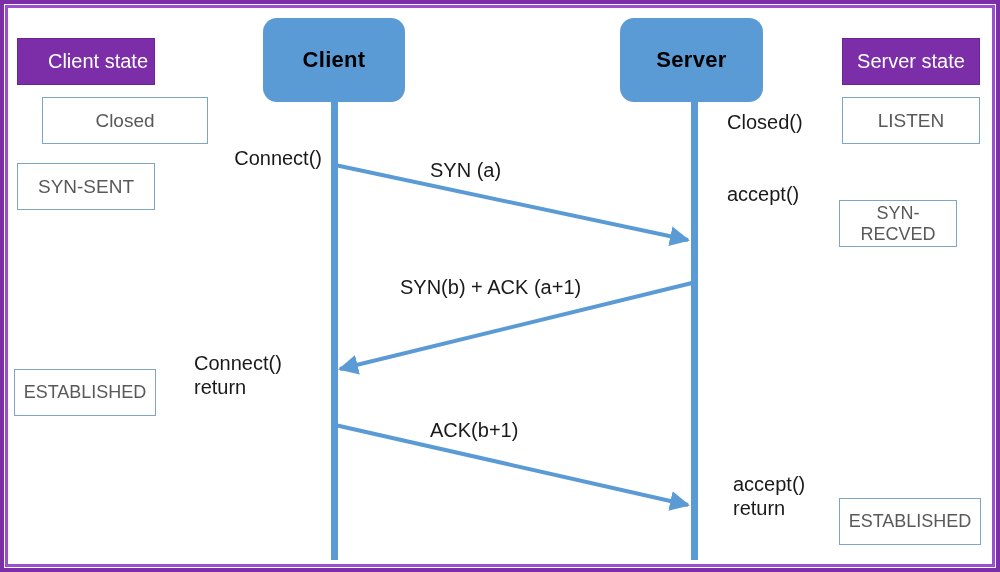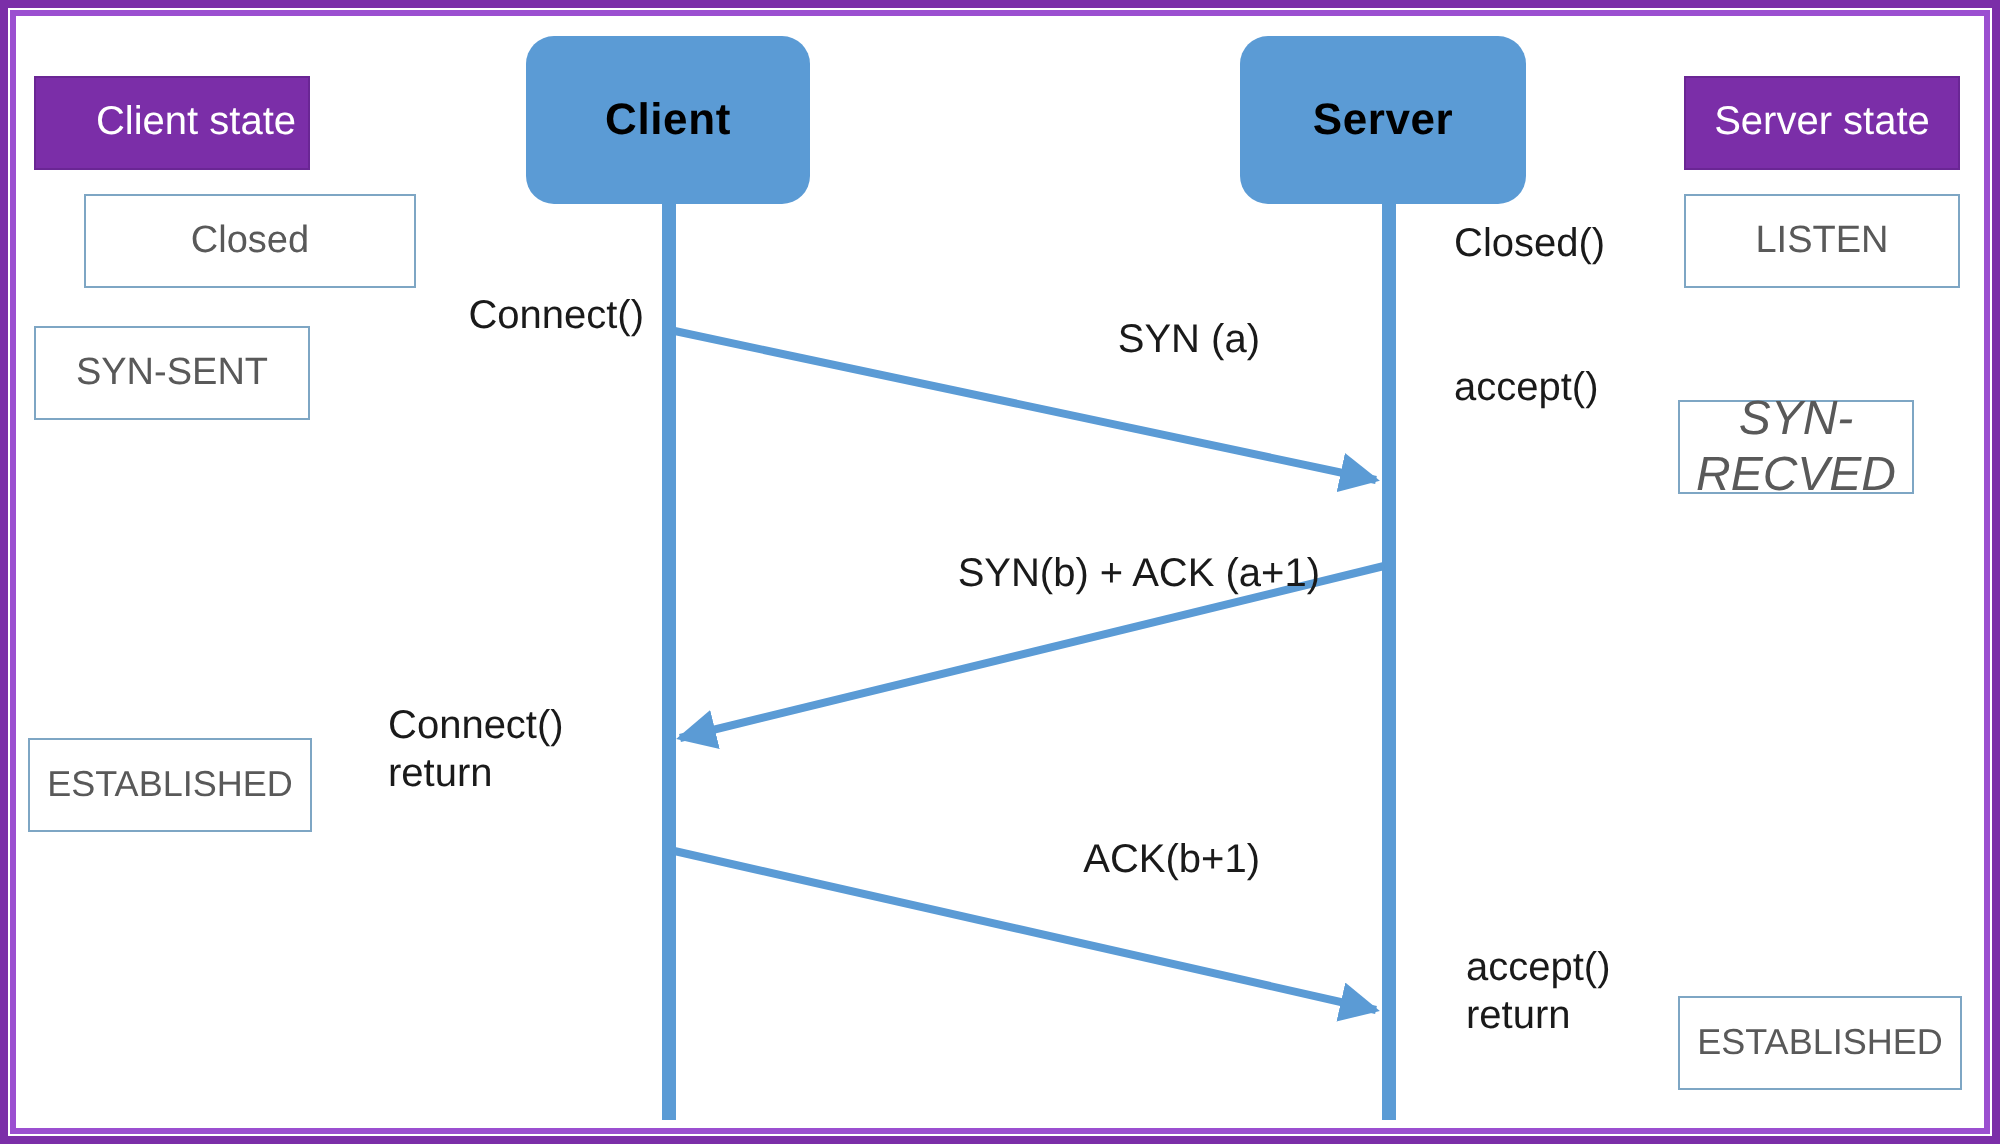--- a/index.html
+++ b/index.html
@@ -88,21 +88,21 @@
   }
 
   
   .label {
     position: absolute;
     color: #1a1a1a;
     font-size: 20px;
     line-height: 1.22;
     white-space: pre-line;
   }
-  .label.center { text-align: right; }
+  .label.center { text-align: left; }
   .label.right  { text-align: right; }
 
   
   .arrow-layer {
     position: absolute;
     left: 0; top: 0;
     width: 1000px;
     height: 572px;
     pointer-events: none;
   }
@@ -121,21 +121,21 @@
   <div class="state-box" style="left:17px; top:97px; width:166px; height:47px;margin-left:25px;">Closed</div>
 
   <div class="state-box" style="left:17px; top:163px; width:138px; height:47px;">SYN-SENT</div>
 
   <div class="state-box" style="left:14px; top:369px; width:142px; height:47px; font-size:18px;">ESTABLISHED</div>
 
   <div class="state-box header" style="left:842px; top:38px; width:138px; height:47px;">Server state</div>
 
   <div class="state-box" style="left:842px; top:97px; width:138px; height:47px;">LISTEN</div>
 
-  <div class="state-box" style="left:839px; top:200px; width:118px; height:47px; font-size:24px;font-style:italic;">SYN-RECVED</div>
+  <div class="state-box" style="left:839px; top:200px; width:118px; height:47px; font-size:18px;">SYN-RECVED</div>
 
   <div class="state-box" style="left:839px; top:498px; width:142px; height:47px; font-size:18px;">ESTABLISHED</div>
 
   <div class="node-box" style="left:263px; top:18px; width:142px; height:84px;">Client</div>
 
   <div class="node-box" style="left:620px; top:18px; width:143px; height:84px;">Server</div>
 
   <div class="lifeline" style="left:331px; top:100px; height:460px;"></div>
   <div class="lifeline" style="left:691px; top:100px; height:460px;"></div>
 

